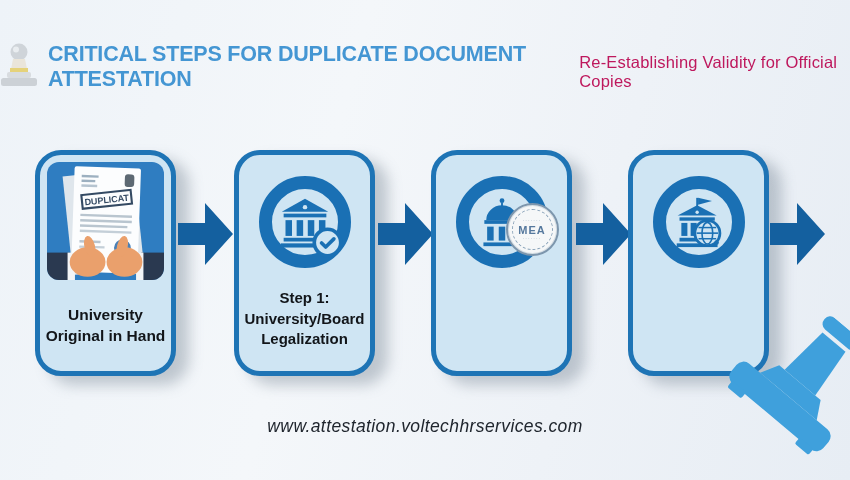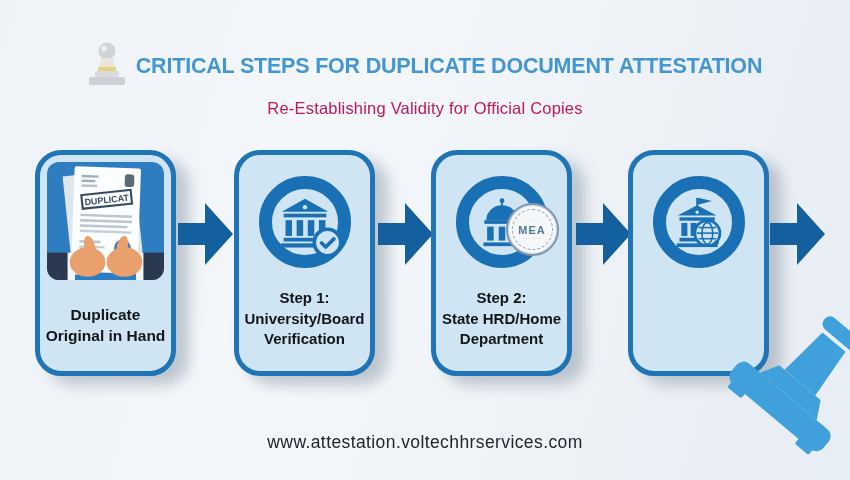--- a/index.html
+++ b/index.html
@@ -5,21 +5,21 @@
   * { margin:0; padding:0; box-sizing:border-box; }
   html,body { width:850px; height:480px; overflow:hidden; }
   body {
     font-family:"Liberation Sans", sans-serif;
     background:linear-gradient(105deg,#eef3f8 0%,#f4f7fa 38%,#eef2f7 68%,#e7edf4 100%);
     position:relative;
   }
   .stage { position:absolute; inset:0; }
 
   
-  .header { position:absolute; top:42px; left:0; right:0; display:flex; flex-direction:column; align-items:center; }
+  .header { position:absolute; top:42px; left:0; right:0; display:flex; flex-direction:row; align-items:center; }
   .title-row { display:flex; align-items:center; gap:10px; }
   .title {
     color:#4496d3; font-weight:bold; font-size:21.5px; letter-spacing:-0.2px;
     text-transform:uppercase;
   }
   .subtitle { margin-top:9px; font-size:16.5px; color:#be185d; letter-spacing:0.2px; }
 
   
   .card {
     position:absolute; top:150px; width:141px; height:226px;
@@ -62,22 +62,22 @@
     position:absolute; inset:4px; border-radius:50%; border:1px dashed #8aa3b9;
   }
   .mea-text { font-weight:bold; font-size:11px; color:#55789d; letter-spacing:1px; }
   .mea-dots { font-size:5px; color:#7f9ab2; letter-spacing:1px; line-height:1.1; }
 
   
   .arrow { position:absolute; top:203px; width:55px; height:62px; }
 
   
   .footer {
-    position:absolute; top:432px; left:0; right:0; text-align:center;
-    font-size:17.5px; color:#20262e; letter-spacing:0.4px;
+    position:absolute; top:416px; left:0; right:0; text-align:center;
+    font-style:italic; font-size:17.5px; color:#20262e; letter-spacing:0.4px;
   }
 
   
   .corner-stamp {
     position:absolute; left:723px; top:310px; width:150px; height:150px;
     transform:rotate(40deg);
   }
 </style>
 </head>
 <body>
@@ -129,21 +129,21 @@
         <rect x="-4" y="86" width="32" height="28" fill="#2a3950"></rect>
         <rect x="26" y="86" width="7" height="28" fill="#f3f5f7"></rect>
         <ellipse cx="45" cy="95" rx="17" ry="14" fill="#eaa06c"></ellipse>
         <ellipse cx="47" cy="80" rx="5" ry="10" fill="#eaa06c" transform="rotate(-14 47 80)"></ellipse>
         <rect x="96" y="86" width="32" height="28" fill="#2a3950"></rect>
         <rect x="91" y="86" width="7" height="28" fill="#f3f5f7"></rect>
         <ellipse cx="80" cy="95" rx="17" ry="14" fill="#eaa06c"></ellipse>
         <ellipse cx="78" cy="80" rx="5" ry="10" fill="#eaa06c" transform="rotate(14 78 80)"></ellipse>
       </svg>
     </div>
-    <div class="card-label">Duplicate
+    <div class="card-label">University
 Original in Hand</div>
   </div>
 
   <svg class="arrow" style="left:178px" viewBox="0 0 55 62">
     <polygon points="0,20 27,20 27,0 55,31 27,62 27,42 0,42" fill="#14609f"></polygon>
   </svg>
 
   <div class="card" style="left:234px">
     <div class="icon-wrap">
       <div class="ring">
@@ -159,21 +159,21 @@
           <rect x="2" y="51" width="52" height="4.5" fill="#1a70b4"></rect>
         </svg>
       </div>
       <svg class="check-badge" viewBox="0 0 34 34">
         <circle cx="17" cy="17" r="14.5" fill="#cfe5f3" stroke="#1a70b4" stroke-width="4"></circle>
         <path d="M10.5 17.5 l4.5 4.5 L24 13" fill="none" stroke="#1a70b4" stroke-width="4" stroke-linecap="round" stroke-linejoin="round"></path>
       </svg>
     </div>
     <div class="card-label">Step 1:
 University/Board
-Verification</div>
+Legalization</div>
   </div>
 
   <svg class="arrow" style="left:378px" viewBox="0 0 55 62">
     <polygon points="0,20 27,20 27,0 55,31 27,62 27,42 0,42" fill="#14609f"></polygon>
   </svg>
 
   <div class="card" style="left:431px">
     <div class="icon-wrap">
       <div class="ring">
         <svg viewBox="0 0 56 56">
@@ -187,23 +187,20 @@
           <rect x="8" y="50" width="40" height="4" fill="#1a70b4"></rect>
         </svg>
       </div>
       <div class="mea-seal">
         <div class="mea-inner"></div>
         <div class="mea-dots">·······</div>
         <div class="mea-text">MEA</div>
         <div class="mea-dots">·······</div>
       </div>
     </div>
-    <div class="card-label">Step 2:
-State HRD/Home
-Department</div>
   </div>
 
   <svg class="arrow" style="left:576px" viewBox="0 0 55 62">
     <polygon points="0,20 27,20 27,0 55,31 27,62 27,42 0,42" fill="#14609f"></polygon>
   </svg>
 
   <div class="card" style="left:628px">
     <div class="icon-wrap">
       <div class="ring">
         <svg viewBox="0 0 56 56">

